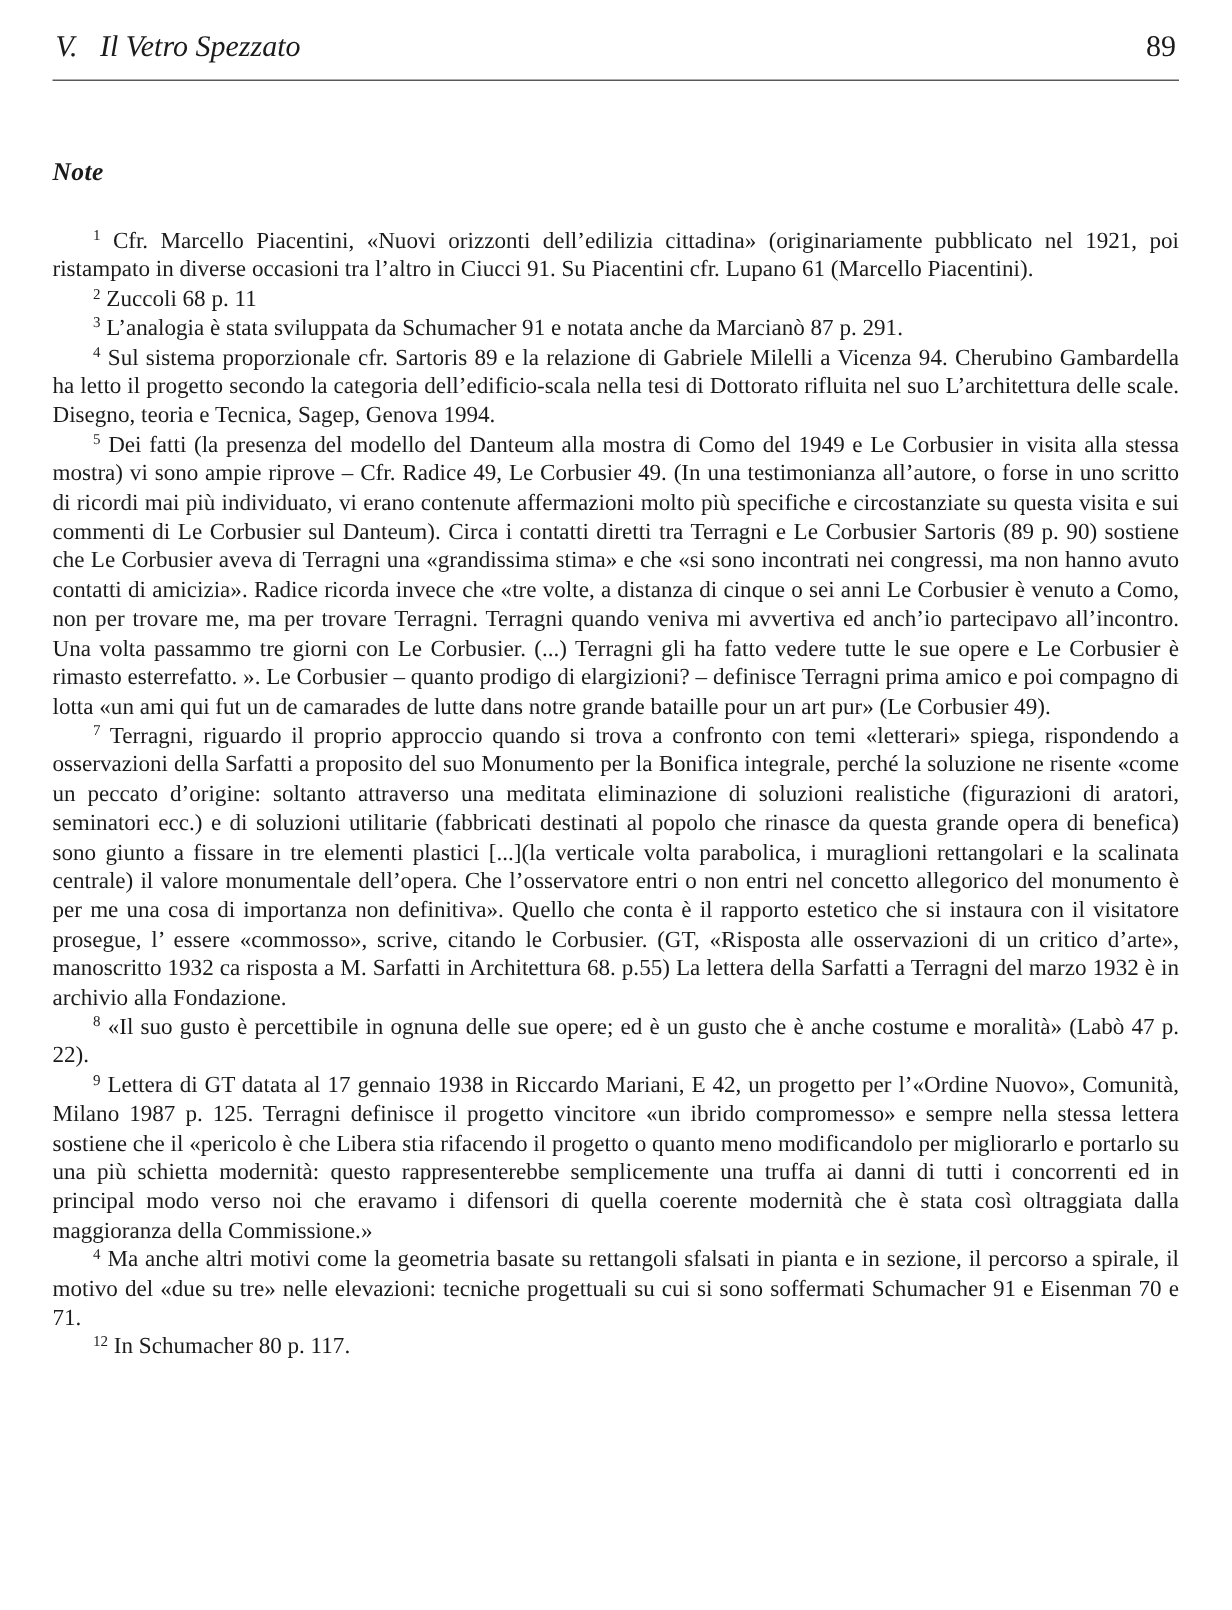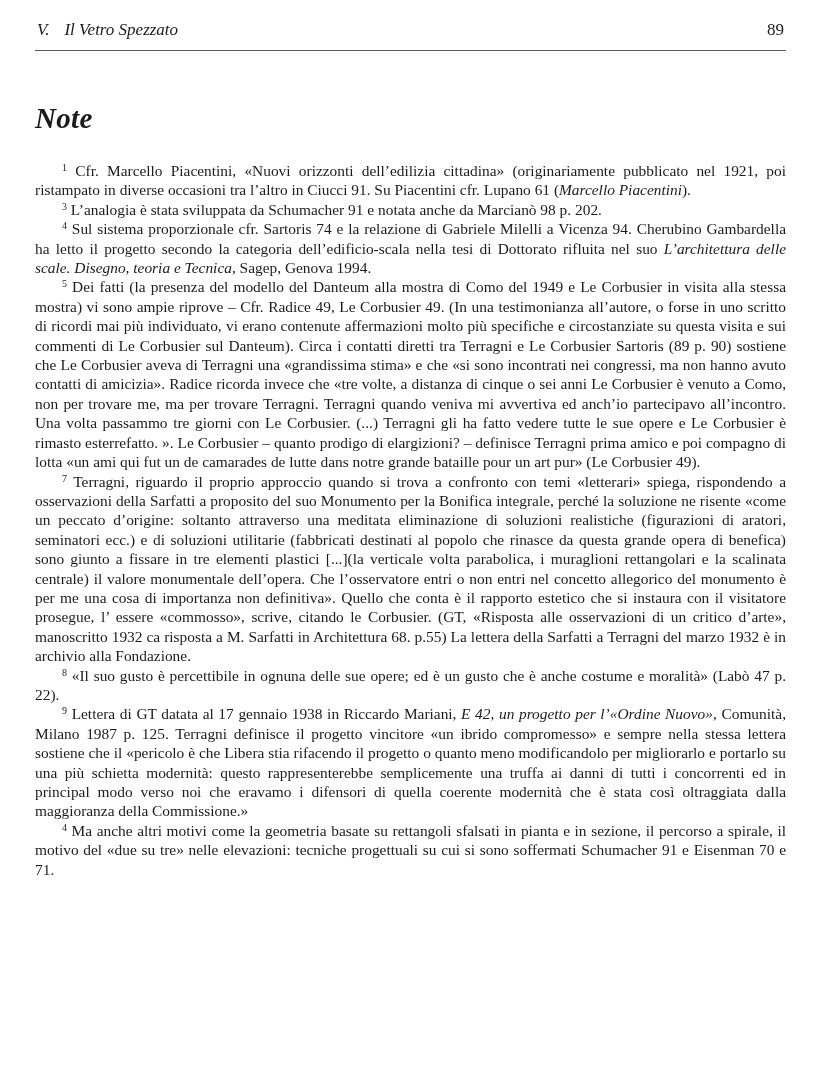--- a/index.html
+++ b/index.html
@@ -8,66 +8,68 @@
     width: 821px; height: 1073px;
     overflow: hidden;
     font-family: "Liberation Serif", serif;
     color: #1b1b1b;
     -webkit-font-smoothing: antialiased;
   }
   .page { padding: 20px 35px 0 35px; }
 
   .header {
     display: flex; justify-content: space-between; align-items: baseline;
-    font-size: 17px; padding: 0 2px;
+    font-size: 20px; padding: 0 2px;
   }
   .running { font-style: italic; }
   .chapter-no { display: inline-block; margin-right: 15px; }
   .pageno { font-style: normal; margin-left: 32px; }
 
   .rule { border-top: 1.3px solid #5a5a5a; margin-top: 10px; }
 
   .section-title {
     font-style: italic; font-weight: bold;
-    font-size: 29px; margin-top: 51px; letter-spacing: 0.3px;
+    font-size: 17px; margin-top: 51px; letter-spacing: 0.3px;
   }
 
   .notes {
     margin-top: 26px;
     font-size: 15.4px;
     line-height: 19.4px;
     text-align: justify;
   }
   .note { text-indent: 27px; }
   .note sup {
     font-size: 10px; line-height: 0; vertical-align: baseline;
     position: relative; top: -5px;
   }
-  .it { font-style: italic; }
+  .it { }
 </style>
 </head>
 <body>
 
 <div class="page">
 
   <div class="header">
     <div class="running">
       <span class="chapter-no">V.</span><span>Il Vetro Spezzato</span>
     </div>
     <div class="pageno">89</div>
   </div>
 
   <div class="rule"></div>
 
   <div class="section-title">Note</div>
 
   <div class="notes">
       <p class="note"><sup>1</sup> <span>Cfr. Marcello Piacentini, «Nuovi orizzonti dell’edilizia cittadina» (originariamente pubblicato nel 1921, poi ristampato in diverse occasioni tra l’altro in Ciucci 91. Su Piacentini cfr. Lupano 61 (</span><span class="it">Marcello Piacentini</span><span>).</span></p>
-      <p class="note"><sup>3</sup> <span>L’analogia è stata sviluppata da Schumacher 91 e notata anche da Marcianò 98 p. 202.</span></p>
-      <p class="note"><sup>4</sup> <span>Sul sistema proporzionale cfr. Sartoris 74 e la relazione di Gabriele Milelli a Vicenza 94.  Cherubino Gambardella ha letto il progetto secondo la categoria dell’edificio-scala nella tesi di Dottorato rifluita nel suo </span><span class="it">L’architettura delle scale. Disegno, teoria e Tecnica</span><span>, Sagep, Genova 1994.</span></p>
+      <p class="note"><sup>2</sup> <span>Zuccoli 68 p. 11</span></p>
+      <p class="note"><sup>3</sup> <span>L’analogia è stata sviluppata da Schumacher 91 e notata anche da Marcianò 87 p. 291.</span></p>
+      <p class="note"><sup>4</sup> <span>Sul sistema proporzionale cfr. Sartoris 89 e la relazione di Gabriele Milelli a Vicenza 94.  Cherubino Gambardella ha letto il progetto secondo la categoria dell’edificio-scala nella tesi di Dottorato rifluita nel suo </span><span class="it">L’architettura delle scale. Disegno, teoria e Tecnica</span><span>, Sagep, Genova 1994.</span></p>
       <p class="note"><sup>5</sup> <span>Dei fatti (la presenza del modello del Danteum alla mostra di Como del 1949 e Le Corbusier in visita alla stessa mostra) vi sono ampie riprove – Cfr. Radice 49, Le Corbusier 49. (In una testimonianza all’autore, o forse in uno scritto di ricordi mai più individuato, vi erano contenute affermazioni molto più specifiche e circostanziate su questa visita e sui commenti di Le Corbusier sul Danteum). Circa i contatti diretti tra Terragni e Le Corbusier Sartoris (89 p. 90) sostiene che Le Corbusier aveva di Terragni una «grandissima stima» e che «si sono incontrati nei congressi, ma non hanno avuto contatti di amicizia». Radice ricorda invece che «tre volte, a distanza di cinque o sei anni Le Corbusier è venuto a Como, non per trovare me, ma per trovare Terragni. Terragni quando veniva mi avvertiva ed anch’io partecipavo all’incontro. Una volta passammo tre giorni con Le Corbusier. (...) Terragni gli ha fatto vedere tutte le sue opere e Le Corbusier è rimasto esterrefatto. ». Le Corbusier – quanto prodigo di elargizioni? – definisce Terragni prima amico e poi compagno di lotta «un ami  qui fut un de camarades de lutte dans notre grande bataille pour un art pur» (Le Corbusier 49).</span></p>
       <p class="note"><sup>7</sup> <span>Terragni, riguardo il proprio approccio quando si trova a confronto con temi «letterari» spiega, rispondendo a osservazioni della Sarfatti a proposito del suo Monumento per la Bonifica integrale, perché la soluzione ne risente «come un peccato d’origine: soltanto attraverso una meditata eliminazione di soluzioni realistiche (figurazioni di aratori, seminatori ecc.) e di soluzioni utilitarie (fabbricati destinati al popolo che rinasce da questa grande opera di benefica) sono giunto a fissare in tre elementi plastici [...](la verticale volta parabolica, i muraglioni rettangolari e la scalinata centrale) il valore monumentale dell’opera. Che l’osservatore entri o non entri nel concetto allegorico del monumento è per me una cosa di importanza non definitiva». Quello che conta è il rapporto estetico che si instaura con il visitatore prosegue, l’ essere «commosso», scrive, citando le Corbusier. (GT, «Risposta alle osservazioni di un critico d’arte», manoscritto 1932 ca risposta a M. Sarfatti in Architettura 68. p.55) La lettera della Sarfatti a Terragni del marzo 1932 è in archivio alla Fondazione.</span></p>
       <p class="note"><sup>8</sup> <span>«Il suo gusto è percettibile in ognuna delle sue opere; ed è un gusto che è anche costume e moralità» (Labò 47 p. 22).</span></p>
       <p class="note"><sup>9</sup> <span>Lettera di GT datata al 17 gennaio 1938 in Riccardo Mariani, </span><span class="it">E 42, un progetto per l’«Ordine Nuovo»</span><span>, Comunità, Milano 1987 p. 125. Terragni definisce il progetto vincitore «un ibrido compromesso» e sempre nella stessa lettera sostiene che il «pericolo è che Libera stia rifacendo il progetto o quanto meno modificandolo per migliorarlo e portarlo su una più schietta modernità: questo rappresenterebbe semplicemente una truffa ai danni di tutti i concorrenti ed in principal modo verso noi che eravamo i difensori di quella coerente modernità che è stata così oltraggiata dalla maggioranza della Commissione.»</span></p>
       <p class="note"><sup>4</sup> <span>Ma anche altri motivi come la geometria basate su rettangoli sfalsati in pianta e in sezione, il percorso a spirale, il motivo del «due su tre» nelle elevazioni: tecniche progettuali su cui si sono soffermati Schumacher 91 e Eisenman 70 e 71.</span></p>
+      <p class="note"><sup>12</sup> <span>In Schumacher 80 p. 117.</span></p>
     </div>
 
 </div>
 
 </body></html>

